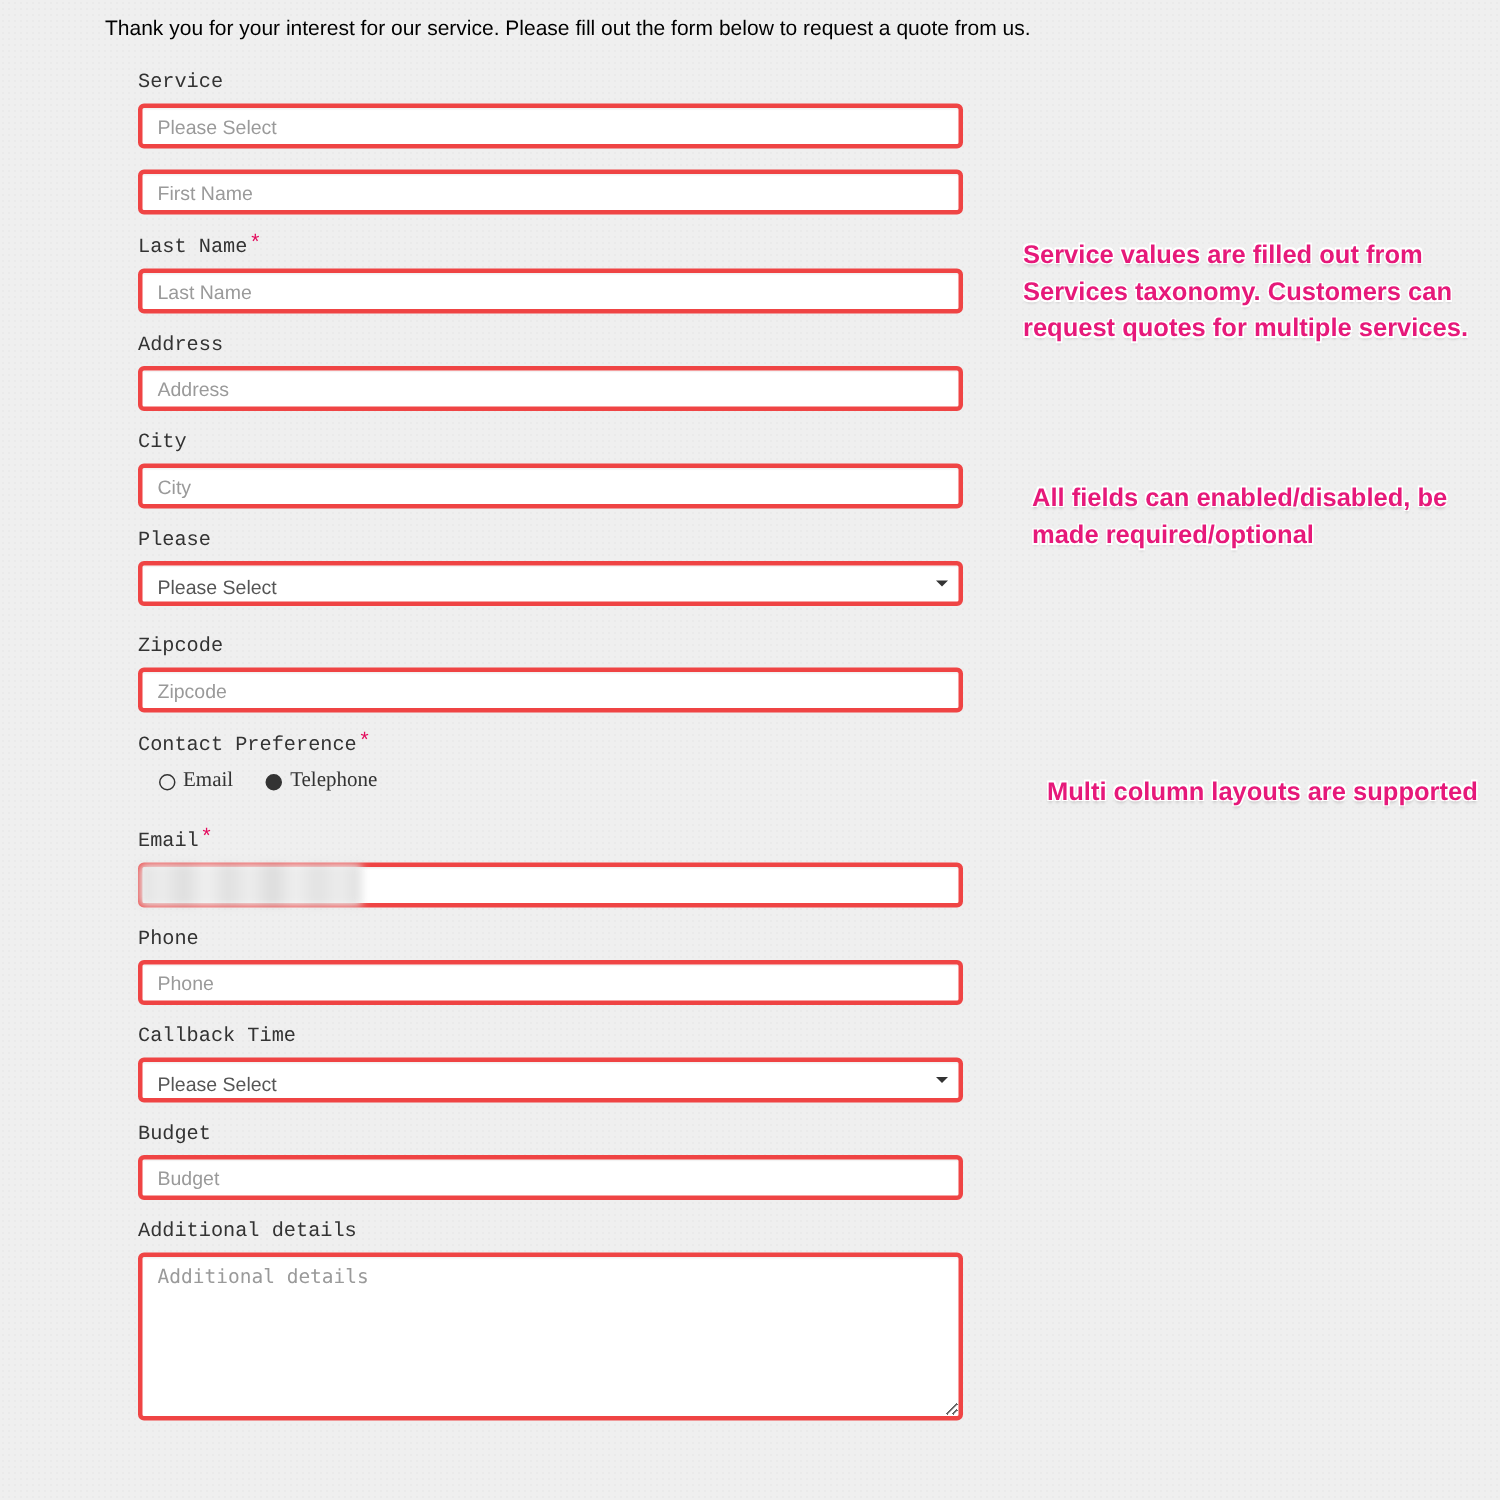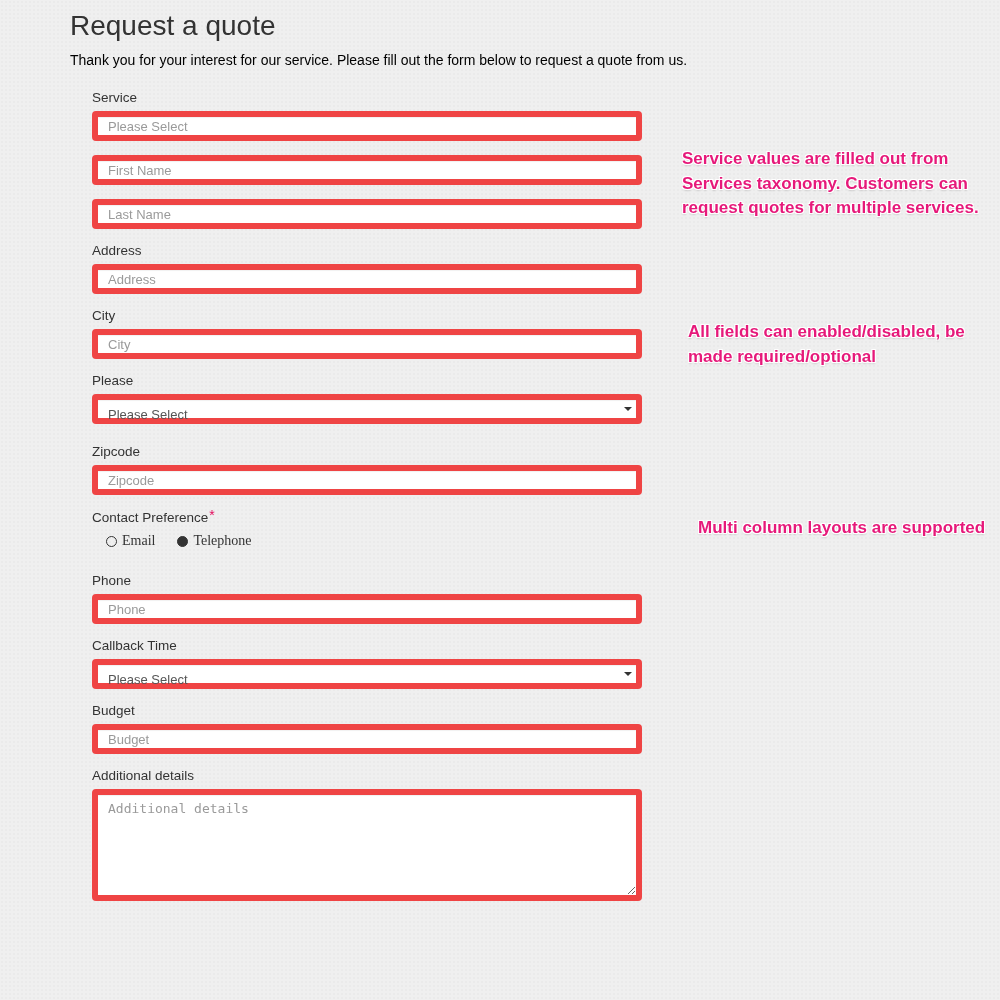--- a/index.html
+++ b/index.html
@@ -35,32 +35,33 @@
     margin-left: 22px;
   }
   .field {
     margin-bottom: 14px;
   }
   .label {
     display: block;
     font-size: 13.5px;
     color: #333;
     margin-bottom: 6px;
+    font-family: Liberation Mono, monospace;
   }
   .req {
     color: #e30b5c;
     font-size: 14px;
     position: relative;
     top: -2px;
     left: 1px;
   }
   .text-input, .select-input, .textarea-input {
     width: 550px;
     background: #fff;
-    border: 6px solid #ef4444;
+    border: 3px solid #ef4444;
     border-radius: 4px;
     font-size: 13px;
     color: #333;
     padding: 6px 10px;
     box-shadow: inset 0 1px 1px rgba(0,0,0,0.06);
   }
   .text-input {
     height: 30px;
   }
   .text-input::placeholder, .textarea-input::placeholder {
@@ -153,35 +154,37 @@
       0 2px 2px rgba(0,0,0,0.15);
     line-height: 1.45;
     width: 300px;
   }
 </style>
 </head>
 <body>
 
 <div class="page">
 
-  <h1 class="heading">Request a quote</h1>
   <p class="subtext">Thank you for your interest for our service. Please fill out the form below to request a quote from us.</p>
 
   <div class="form-area">
 
     <div class="field">
       <label class="label">Service</label>
       <input class="text-input" type="text" placeholder="Please Select" style="">
     </div>
 
     <div class="field">
       <input class="text-input" type="text" placeholder="First Name" style="">
     </div>
 
     <div class="field">
+      <label class="label">
+        <span>Last Name</span><span class="req">*</span>
+      </label>
       <input class="text-input" type="text" placeholder="Last Name" style="">
     </div>
 
     <div class="field">
       <label class="label">Address</label>
       <input class="text-input" type="text" placeholder="Address" style="">
     </div>
 
     <div class="field">
       <label class="label">City</label>
@@ -210,20 +213,29 @@
           <span class="radio-dot"></span>
           <span>Email</span>
         </div>
         <div class="radio-item">
           <span class="radio-dot filled"></span>
           <span>Telephone</span>
         </div>
       </div>
     </div>
 
+    <div class="field">
+      <label class="label">
+        <span>Email</span><span class="req">*</span>
+      </label>
+      <div class="email-input-wrap">
+        <input class="text-input" type="text" value="" style="">
+        <div class="blurmask"></div>
+      </div>
+    </div>
 
     <div class="field">
       <label class="label">Phone</label>
       <input class="text-input" type="text" placeholder="Phone" style="">
     </div>
 
     <div class="field">
       <label class="label">Callback Time</label>
       <div class="select-wrap">
         <div class="select-input">Please Select</div>
@@ -236,17 +248,17 @@
       <input class="text-input" type="text" placeholder="Budget" style="">
     </div>
 
     <div class="field">
       <label class="label">Additional details</label>
       <textarea class="textarea-input" placeholder="Additional details" style=""></textarea>
     </div>
 
   </div>
 
-  <div class="annot" style="top:147px; left:682px;">Service values are filled out from Services taxonomy.  Customers can request quotes for multiple services.</div>
+  <div class="annot" style="top:158px; left:682px;">Service values are filled out from Services taxonomy.  Customers can request quotes for multiple services.</div>
   <div class="annot" style="top:320px; left:688px;">All fields can enabled/disabled, be made required/optional</div>
   <div class="annot" style="top:516px; left:698px;">Multi column layouts are supported</div>
 
 </div>
 
 </body></html>

